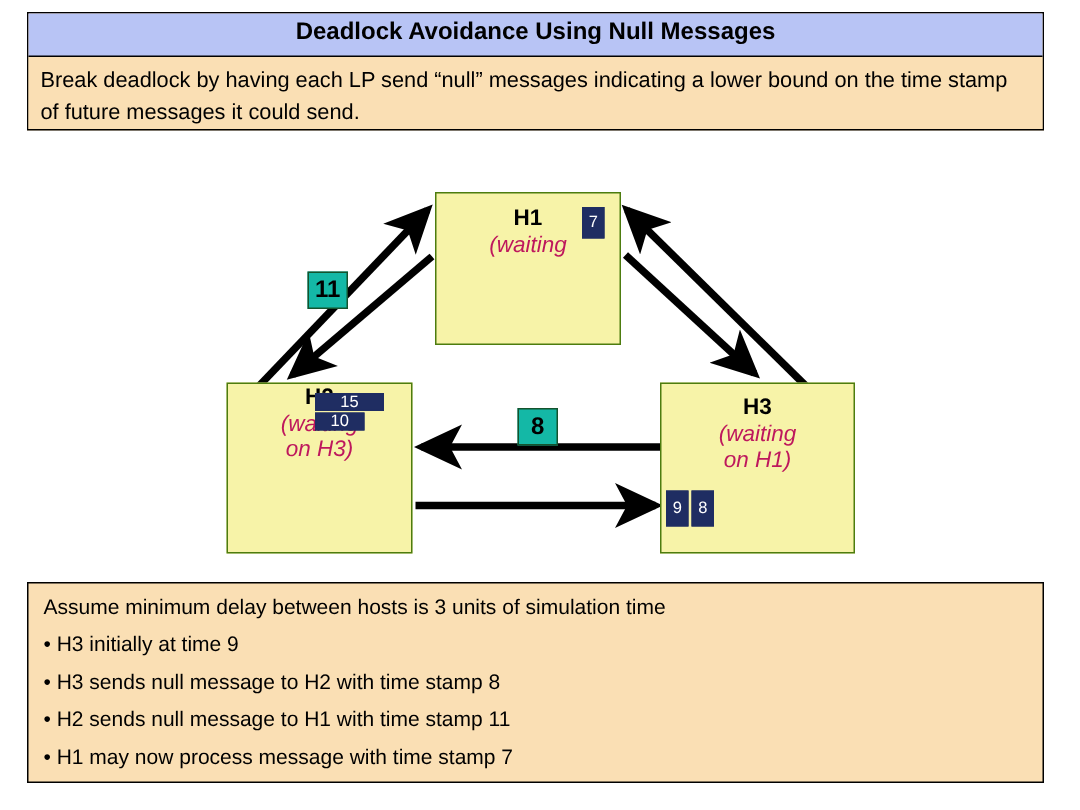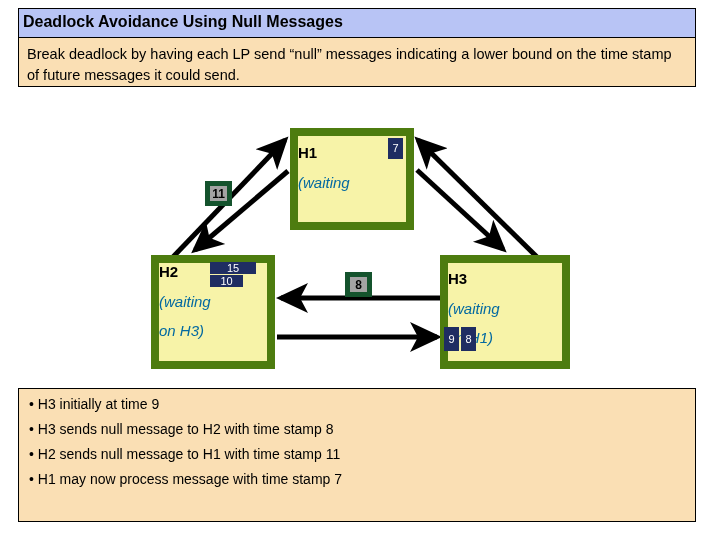--- a/index.html
+++ b/index.html
@@ -28,20 +28,21 @@
     left: 18px;
     top: 8px;
     width: 678px;
     border: 1px solid #000000;
     box-sizing: border-box;
     background: #fadfb4;
   }
   .header-title-bar {
     background: #b8c4f5;
     border-bottom: 1px solid #000000;
+    text-align: center;
     font-size: 16px;
     font-weight: bold;
     color: #000000;
     padding: 5px 4px 6px 4px;
     line-height: 1.05;
   }
   .header-body {
     background: #fadfb4;
     font-size: 14.5px;
     color: #000000;
@@ -60,35 +61,35 @@
   .diagram svg {
     position: absolute;
     left: 0;
     top: 0;
   }
 
   
   .host-box {
     position: absolute;
     background: #f7f3a8;
-    border: 8px solid #4d7c0f;
-    box-sizing: border-box;
+    border: 1px solid #4d7c0f;
+    box-sizing: border-box;
+    text-align: center;
   }
   .host-name {
     font-size: 15px;
     font-weight: bold;
     color: #000000;
     line-height: 1.18;
   }
   .host-state {
     font-size: 15px;
     font-style: italic;
-    color: #0369a1;
+    color: #be185d;
     line-height: 1.18;
-    margin-top: 12px;
   }
 
   #host-h1 { left: 290px; top: 10px;  width: 124px; height: 102px; }
   #host-h1 .host-text { padding-top: 8px; }
 
   #host-h2 { left: 151px; top: 137px; width: 124px; height: 114px; }
   #host-h2 .host-text { }
 
   #host-h3 { left: 440px; top: 137px; width: 130px; height: 114px; }
   #host-h3 .host-text { padding-top: 7px; }
@@ -103,25 +104,25 @@
     align-items: center;
     justify-content: center;
     font-weight: normal;
   }
   .badge-blue {
     background: #1f2d62;
     color: #ffffff;
     border: 1px solid #1f2d62;
   }
   .badge-red {
-    background: #a3a3a3;
-    color: #000000;
-    border: 5px solid #14532d;
+    background: #14b8a6;
+    color: #000000;
+    border: 1px solid #14532d;
     font-weight: bold;
-    font-size: 12px;
+    font-size: 16px;
   }
 
   
   #badge-h1-7 { left: 388px; top: 20px;  width: 15px; height: 21px; }
 
   
   #badge-h2-15 { left: 210px; top: 144px; width: 46px; height: 12px; }
   #badge-h2-10 { left: 210px; top: 157px; width: 33px; height: 12px; }
 
   
@@ -214,19 +215,20 @@
 
     <div class="badge badge-blue" id="badge-h3-9">9</div>
     <div class="badge badge-blue" id="badge-h3-8">8</div>
 
     <div class="badge badge-red" id="badge-msg-11">11</div>
     <div class="badge badge-red" id="badge-msg-8">8</div>
 
   </div>
 
   <div class="footer-panel">
+    <div class="footer-line">Assume minimum delay between hosts is 3 units of simulation time</div>
     <div class="footer-line">• H3 initially at time 9</div>
     <div class="footer-line">• H3 sends null message to H2 with time stamp 8</div>
     <div class="footer-line">• H2 sends null message to H1 with time stamp 11</div>
     <div class="footer-line">• H1 may now process message with time stamp 7</div>
   </div>
 
 </div>
 
 </body></html>

